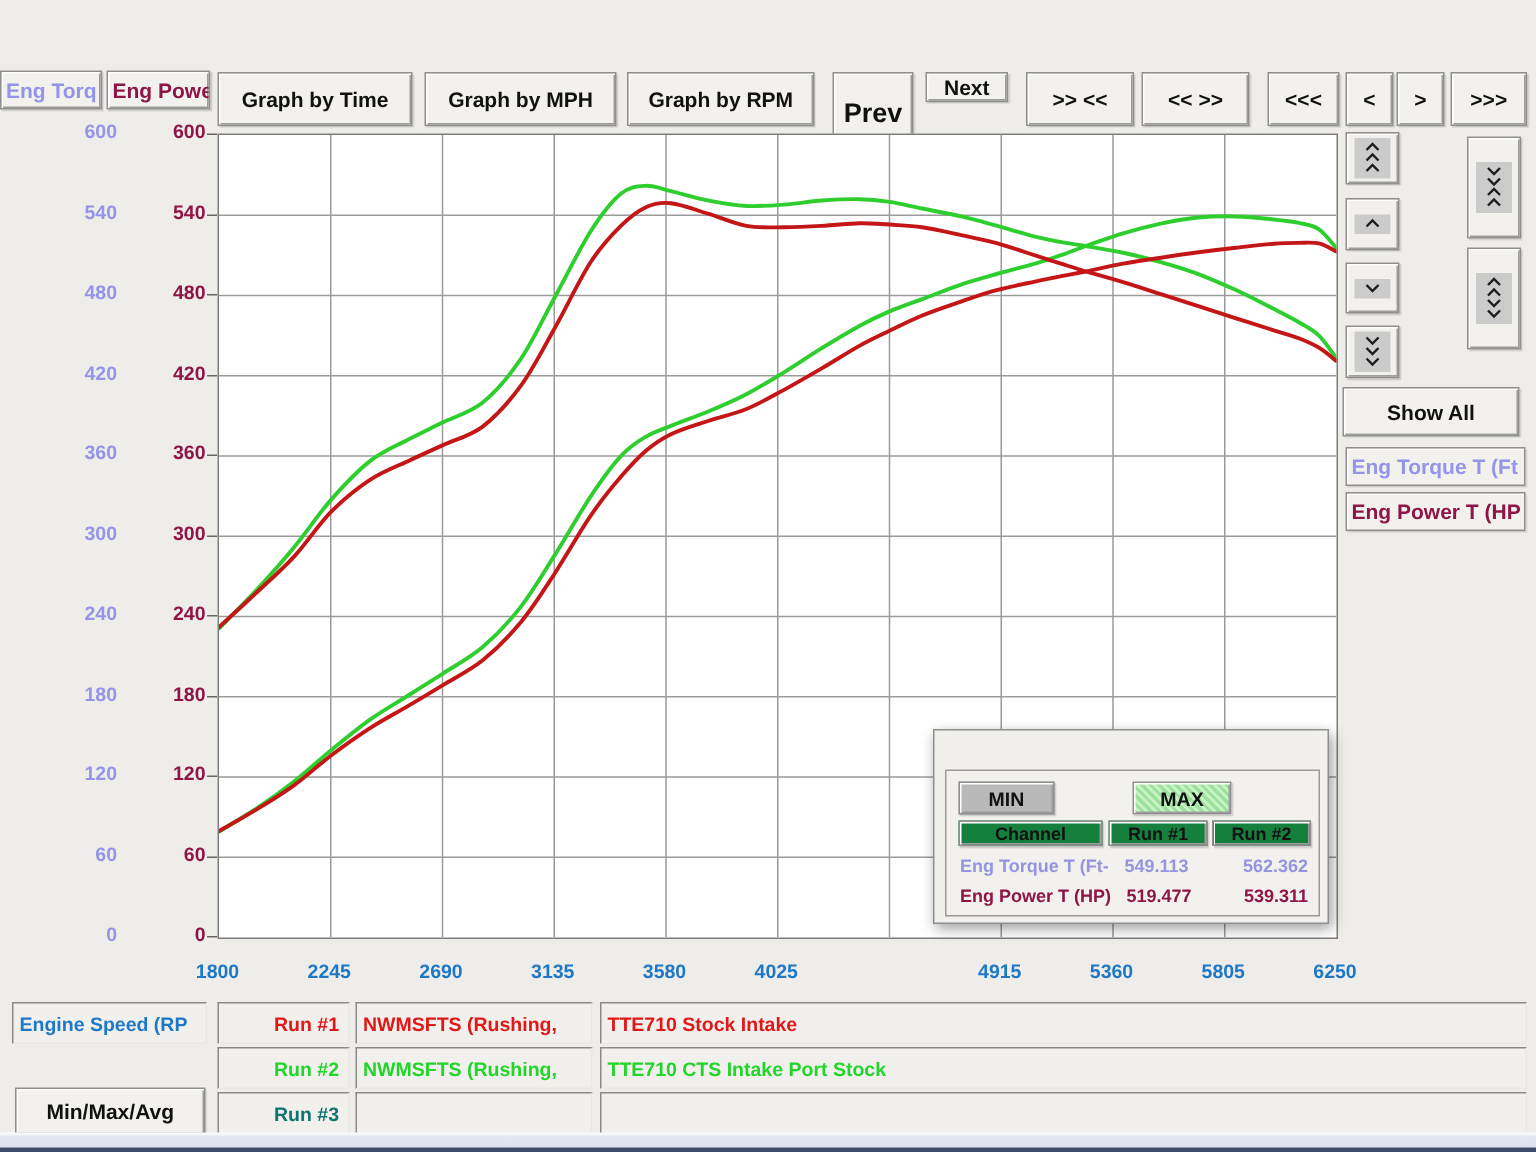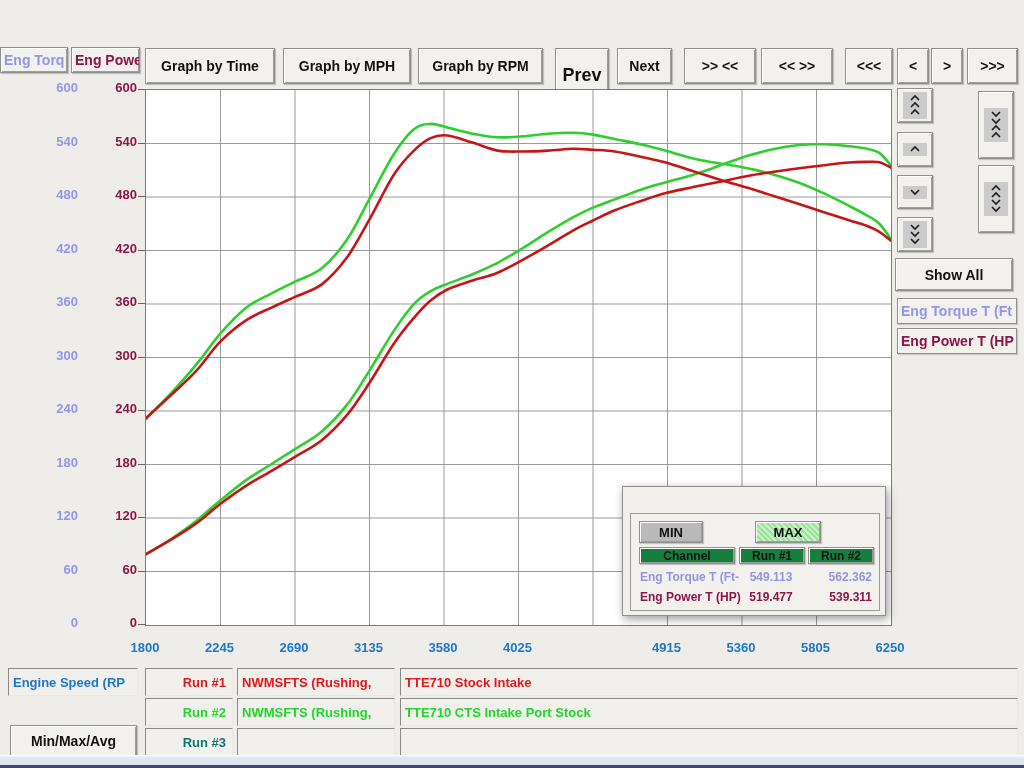--- a/index.html
+++ b/index.html
@@ -78,21 +78,21 @@
 
 
 
   <div id="toolbar">
       <div class="btn" style="left: 0px; top: 47px; width: 68px; height: 26px; justify-content: flex-start; padding-left: 3px; font-size: 14px; color: rgb(148, 148, 232);">Eng Torq</div>
       <div class="btn" style="left: 71px; top: 47px; width: 69px; height: 26px; justify-content: flex-start; padding-left: 3px; font-size: 14px; color: rgb(142, 21, 72);">Eng Powe</div>
       <div class="btn" style="left: 145px; top: 48px; width: 130px; height: 36px; font-size: 14px;">Graph by Time</div>
       <div class="btn" style="left: 283px; top: 48px; width: 128px; height: 36px; font-size: 14px;">Graph by MPH</div>
       <div class="btn" style="left: 418px; top: 48px; width: 125px; height: 36px; font-size: 14px;">Graph by RPM</div>
       <div class="btn" style="left: 555px; top: 48px; width: 54px; height: 54px; font-size: 18px;">Prev</div>
-      <div class="btn" style="left: 617px; top: 48px; width: 55px; height: 36px; font-size: 14px;">Next</div>
+      <div class="btn" style="left: 617px; top: 48px; width: 55px; height: 20px; font-size: 14px;">Next</div>
       <div class="btn" style="left: 684px; top: 48px; width: 72px; height: 36px; font-size: 14px;">&gt;&gt; &lt;&lt;</div>
       <div class="btn" style="left: 761px; top: 48px; width: 72px; height: 36px; font-size: 14px;">&lt;&lt; &gt;&gt;</div>
       <div class="btn" style="left: 845px; top: 48px; width: 48px; height: 36px; font-size: 14px;">&lt;&lt;&lt;</div>
       <div class="btn" style="left: 897px; top: 48px; width: 32px; height: 36px; font-size: 14px;">&lt;</div>
       <div class="btn" style="left: 931px; top: 48px; width: 32px; height: 36px; font-size: 14px;">&gt;</div>
       <div class="btn" style="left: 967px; top: 48px; width: 51px; height: 36px; font-size: 14px;">&gt;&gt;&gt;</div>
     </div>
 
   <div id="axes">
       <div class="ytick" style="left: 38px; top: 80px; color: rgb(148, 148, 232);">600</div>
@@ -229,21 +229,21 @@
       <div class="btn" id="mm-min">MIN</div>
       <div class="btn" id="mm-max">MAX</div>
       <div class="btn mm-head" style="left:8px;width:96px;">Channel</div>
       <div class="btn mm-head" style="left:108px;width:66px;">Run #1</div>
       <div class="btn mm-head" style="left:177px;width:66px;">Run #2</div>
       <div id="mm-rows">
           <div class="mm-cell" style="left: 9px; top: 56px; width: 110px; color: rgb(148, 148, 224);">Eng Torque T (Ft-</div>
           <div class="mm-cell" style="left: 108px; top: 56px; width: 64px; text-align: center; color: rgb(148, 148, 224);">549.113</div>
           <div class="mm-cell" style="left: 177px; top: 56px; width: 64px; text-align: right; color: rgb(148, 148, 224);">562.362</div>
           <div class="mm-cell" style="left: 9px; top: 76px; width: 110px; color: rgb(142, 21, 72);">Eng Power T (HP)</div>
-          <div class="mm-cell" style="left: 108px; top: 76px; width: 64px; text-align: center; color: rgb(142, 21, 72);">519.477</div>
+          <div class="mm-cell" style="left: 120px; top: 76px; width: 64px; text-align: left; color: rgb(142, 21, 72);">519.477</div>
           <div class="mm-cell" style="left: 177px; top: 76px; width: 64px; text-align: right; color: rgb(142, 21, 72);">539.311</div>
         </div>
     </div>
   </div>
 
   <div id="bottompanel">
     <div class="field" style="left:8px;top:668px;width:130px;height:28px;padding-left:4px;">
       <span id="xchan" style="color: rgb(30, 120, 200);">Engine Speed (RP</span>
     </div>
     <div class="btn" style="left:10px;top:725px;width:127px;height:32px;font-size:14px;">Min/Max/Avg</div>

